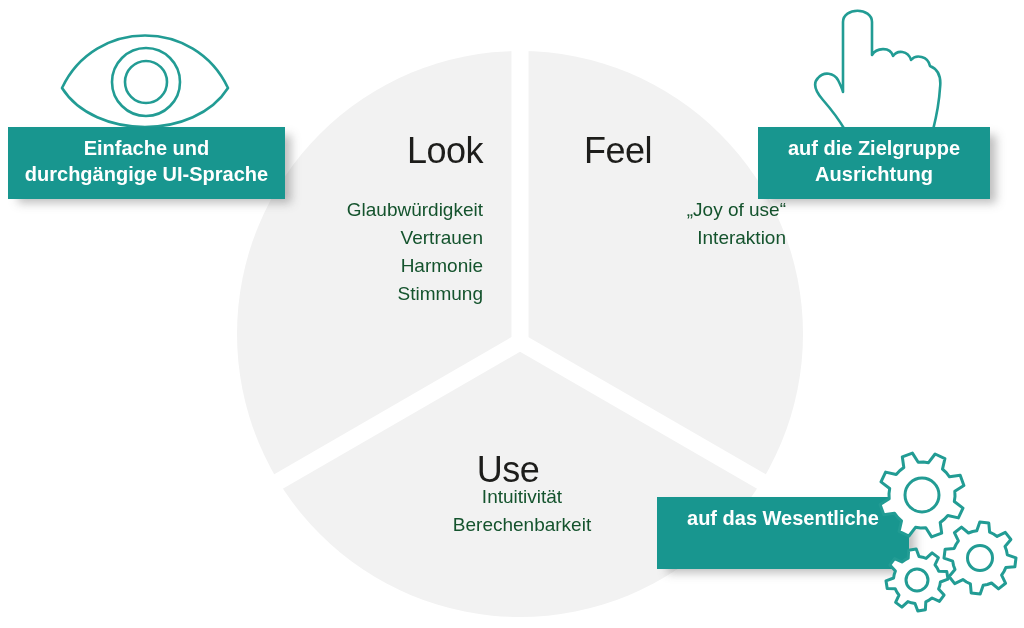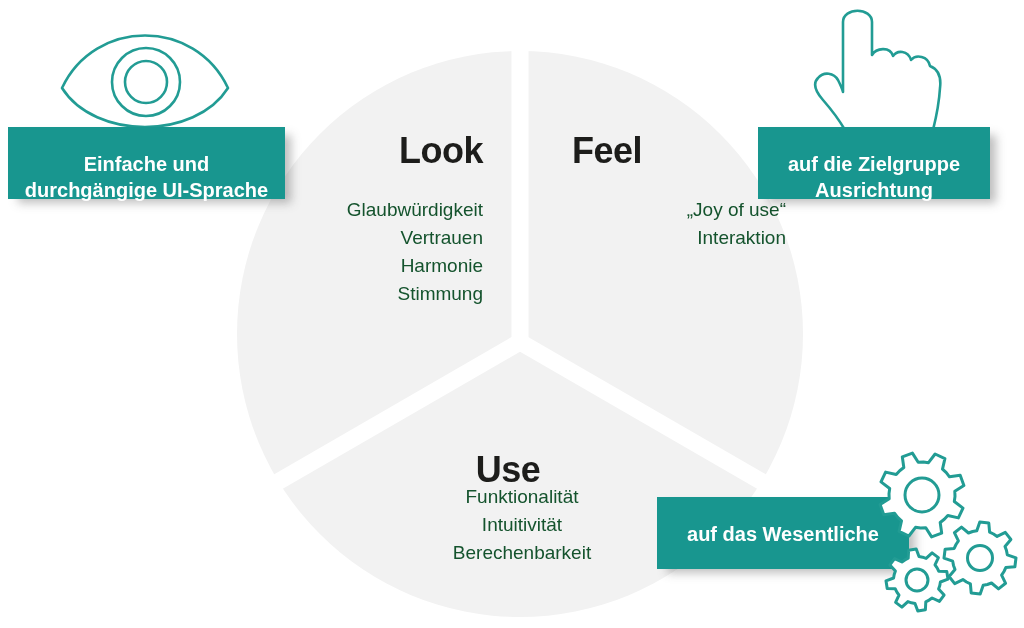--- a/index.html
+++ b/index.html
@@ -10,40 +10,40 @@
   }
   svg{display:block;}
   .abs{position:absolute;}
 
   
   #pie-svg{left:0;top:0;z-index:1;}
 
   
   .seg-title{
     position:absolute;z-index:2;
-    font-size:36px;font-weight:700;color:#1d1d1b;letter-spacing:-0.5px;
+    font-size:36px;font-weight:400;color:#1d1d1b;letter-spacing:-0.5px;
     line-height:1.1;
   }
   .seg-list{
     position:absolute;z-index:2;
     font-size:19px;color:#14532d;line-height:28px;
   }
   #look-title{left:283px;top:131px;width:200px;text-align:right;}
   #look-list {left:263px;top:196px;width:220px;text-align:right;}
-  #feel-title{left:572px;top:131px;width:220px;text-align:left;}
+  #feel-title{left:584px;top:131px;width:220px;text-align:left;}
   #feel-list {left:566px;top:196px;width:220px;text-align:right;}
   #use-title {left:408px;top:420px;width:200px;text-align:center;margin-top:30px;}
   #use-list  {left:397px;top:483px;width:250px;text-align:center;}
 
   
   .banner{
     position:absolute;z-index:3;
     background:#18968f;color:#ffffff;
     font-weight:700;font-size:20px;line-height:26px;text-align:center;
-    height:72px;box-sizing:border-box;padding-top:24px;
+    height:72px;box-sizing:border-box;padding-top:8px;
     box-shadow:8px 6px 9px -2px rgba(70,70,70,0.35);
   }
   #banner-ui-language {left:8px;  top:127px;width:277px;}
   #banner-target-group{left:758px;top:127px;width:232px;}
   #banner-reduction   {left:657px;top:497px;width:252px;}
 
   
   .line-icon{position:absolute;z-index:2;}
   #gears-icon{z-index:4;}
   .stroke-teal path,.stroke-teal circle{
@@ -79,21 +79,20 @@
   </div>
 
   <div id="feel-title" class="seg-title">Feel</div>
   <div id="feel-list" class="seg-list">
     <div>„Joy of use“</div>
     <div>Interaktion</div>
   </div>
 
   <div id="use-title" class="seg-title">Use</div>
   <div id="use-list" class="seg-list">
-    <div>Funktionalität</div>
     <div>Intuitivität</div>
     <div>Berechenbarkeit</div>
   </div>
 
   <svg id="eye-icon" class="line-icon stroke-teal" width="180" height="110" viewBox="0 0 180 110">
     <path d="M 7 62 C 40 -8, 140 -8, 173 62 C 140 114, 40 114, 7 62 Z"></path>
     <circle cx="91" cy="56" r="34"></circle>
     <circle cx="91" cy="56" r="21"></circle>
   </svg>
 

